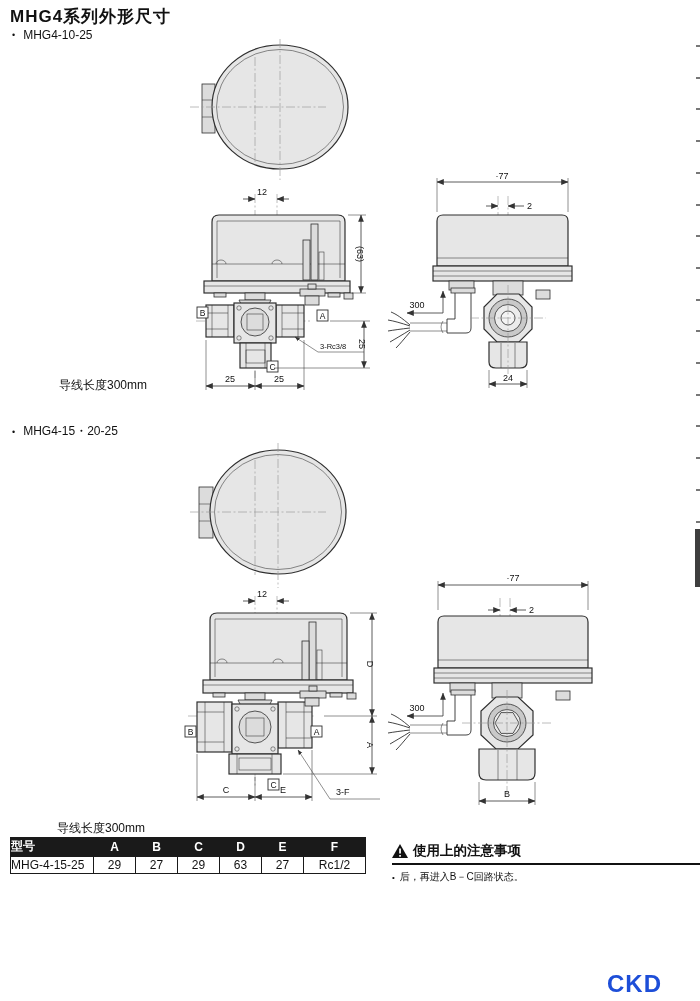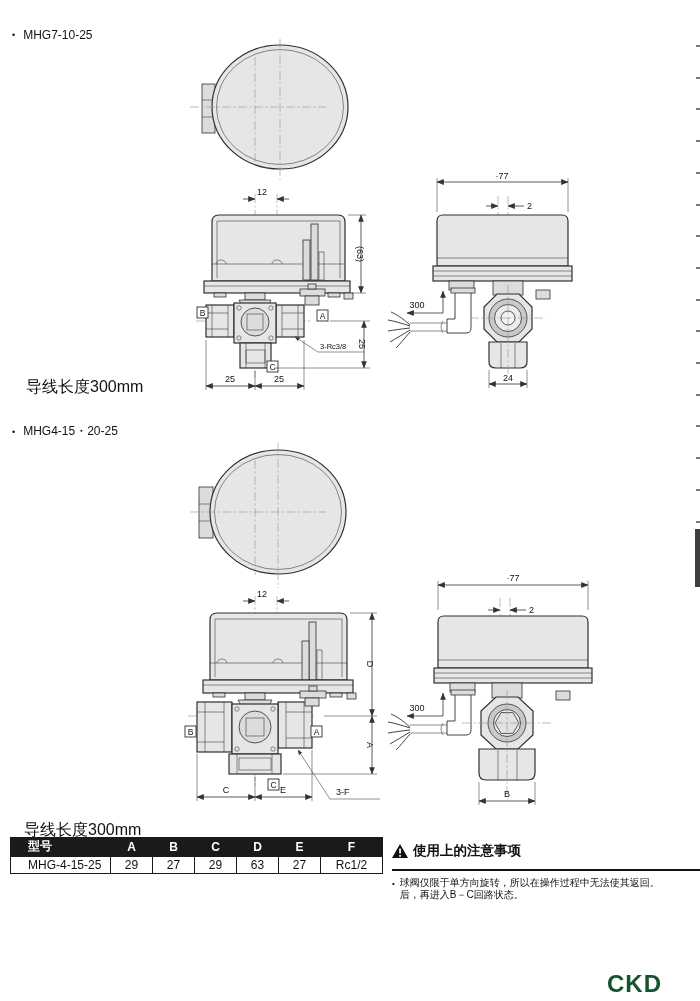--- a/index.html
+++ b/index.html
@@ -2,47 +2,47 @@
 <html><head>
 <meta charset="utf-8">
 <style>
   html,body{margin:0;padding:0;background:#fff;}
   .page{position:relative;width:700px;height:1001px;background:#fff;overflow:hidden;
         font-family:"Liberation Sans","DejaVu Sans",sans-serif;color:#111;}
   .abs{position:absolute;}
   .title{left:10px;top:5px;font-size:17px;font-weight:bold;letter-spacing:1px;}
   .sec{left:12px;font-size:12px;display:flex;gap:8px;align-items:center;}
   .sec .b{font-size:9px;}
-  .note{font-size:16px;}
+  .note{font-size:12px;margin-left:33px;}
   
   svg text{font-family:"Liberation Sans","DejaVu Sans",sans-serif;}
   .dimtxt{font-size:9px;fill:#111;}
   .dimtxt-s{font-size:7.5px;fill:#111;}
   .boxlbl rect{fill:#fff;stroke:#2f2f2f;stroke-width:0.9;}
   .boxlbl text{font-size:8.5px;fill:#111;}
   .ol{fill:#e6e6e6;stroke:#2f2f2f;stroke-width:1.2;}
   .ol2{fill:#dcdcdc;stroke:#2f2f2f;stroke-width:0.8;}
   .thin{fill:none;stroke:#2f2f2f;stroke-width:0.55;}
   .dim{stroke:#333;stroke-width:0.8;fill:none;}
   .ext{stroke:#333;stroke-width:0.55;fill:none;}
   .cl{stroke:#999;stroke-width:0.65;fill:none;stroke-dasharray:9 2.5 2 2.5;}
   .wire{stroke:#2f2f2f;stroke-width:0.9;fill:none;}
   
   .dim-table{position:absolute;left:10px;top:837px;border-collapse:collapse;font-size:12px;}
   .dim-table th,.dim-table td{border:1px solid #1a1a1a;height:16px;padding:0 2px;text-align:center;}
   .dim-table th{background:#1a1a1a;color:#fff;font-weight:bold;border-bottom-width:2px;}
-  .dim-table .model-col{width:80px;text-align:left;padding-left:17px;}
+  .dim-table .model-col{width:80px;text-align:left;padding-left:0;}
   
   .warning{position:absolute;left:392px;top:842px;width:308px;}
-  .warn-head{display:flex;align-items:center;gap:5px;border-bottom:2px solid #111;padding-bottom:9px;}
+  .warn-head{display:flex;align-items:center;gap:5px;border-bottom:2px solid #111;padding-bottom:3px;}
   .warn-title{font-size:13.5px;font-weight:bold;}
   .warn-body{display:flex;gap:5px;margin-top:6px;font-size:10px;line-height:11.8px;}
   .warn-bullet{font-size:8px;padding-top:1px;}
   
-  .ckd{left:607px;top:970px;font-size:24px;font-weight:bold;color:#14532d;letter-spacing:1px;}
+  .ckd{left:607px;top:970px;font-size:24px;font-weight:bold;color:#1d4ed8;letter-spacing:1px;}
   .edge-tab{position:absolute;right:0;top:529px;width:5px;height:58px;background:#3e3e3e;}
   .edge-ticks{position:absolute;right:0;top:45px;width:4px;height:479px;
     background:repeating-linear-gradient(to bottom,#777 0 2px,transparent 2px 31.7px);}
 </style>
 </head>
 <body>
 
 <div class="page">
 
   <svg width="700" height="1001" viewBox="0 0 700 1001" style="position:absolute;left:0;top:0">
@@ -348,24 +348,25 @@
       <line x1="462" y1="723" x2="552" y2="723" class="cl"></line>
       <line x1="507" y1="690" x2="507" y2="795" class="cl"></line>
 
       <line x1="479" y1="782" x2="479" y2="805" class="ext"></line>
       <line x1="535" y1="782" x2="535" y2="805" class="ext"></line>
       <line x1="479" y1="801" x2="535" y2="801" class="dim" marker-start="url(#ar)" marker-end="url(#ar)"></line>
       <text x="507" y="797" text-anchor="middle" class="dimtxt">B</text>
     </g>
   </svg>
 
+  <div class="abs title">MHG4系列外形尺寸</div>
 
   <div class="abs sec" style="top:28px">
     <span class="b">•</span>
-    <span>MHG7-10-25</span>
+    <span>MHG4-10-25</span>
   </div>
 
   <div class="abs note" style="left:26px;top:377px">导线长度300mm</div>
 
   <div class="abs sec" style="top:423px">
     <span class="b">•</span>
     <span>MHG4-15・20-25</span>
   </div>
 
   <div class="abs note" style="left:24px;top:820px">导线长度300mm</div>
@@ -409,21 +410,20 @@
       <svg width="16" height="14" viewBox="0 0 16 14">
         <path d="M8 0 L16 14 L0 14 Z" fill="#111"></path>
         <rect x="7.2" y="4.5" width="1.7" height="5" fill="#fff"></rect>
         <rect x="7.2" y="11" width="1.7" height="1.7" fill="#fff"></rect>
       </svg>
       <span class="warn-title">使用上的注意事项</span>
     </div>
     <div class="warn-body">
       <span class="warn-bullet">•</span>
       <div>
-        <div>球阀仅限于单方向旋转，所以在操作过程中无法使其返回。</div>
         <div>后，再进入B－C回路状态。</div>
       </div>
     </div>
   </div>
 
   <div class="abs ckd">CKD</div>
   <div class="edge-ticks"></div>
   <div class="edge-tab"></div>
 </div>
 

